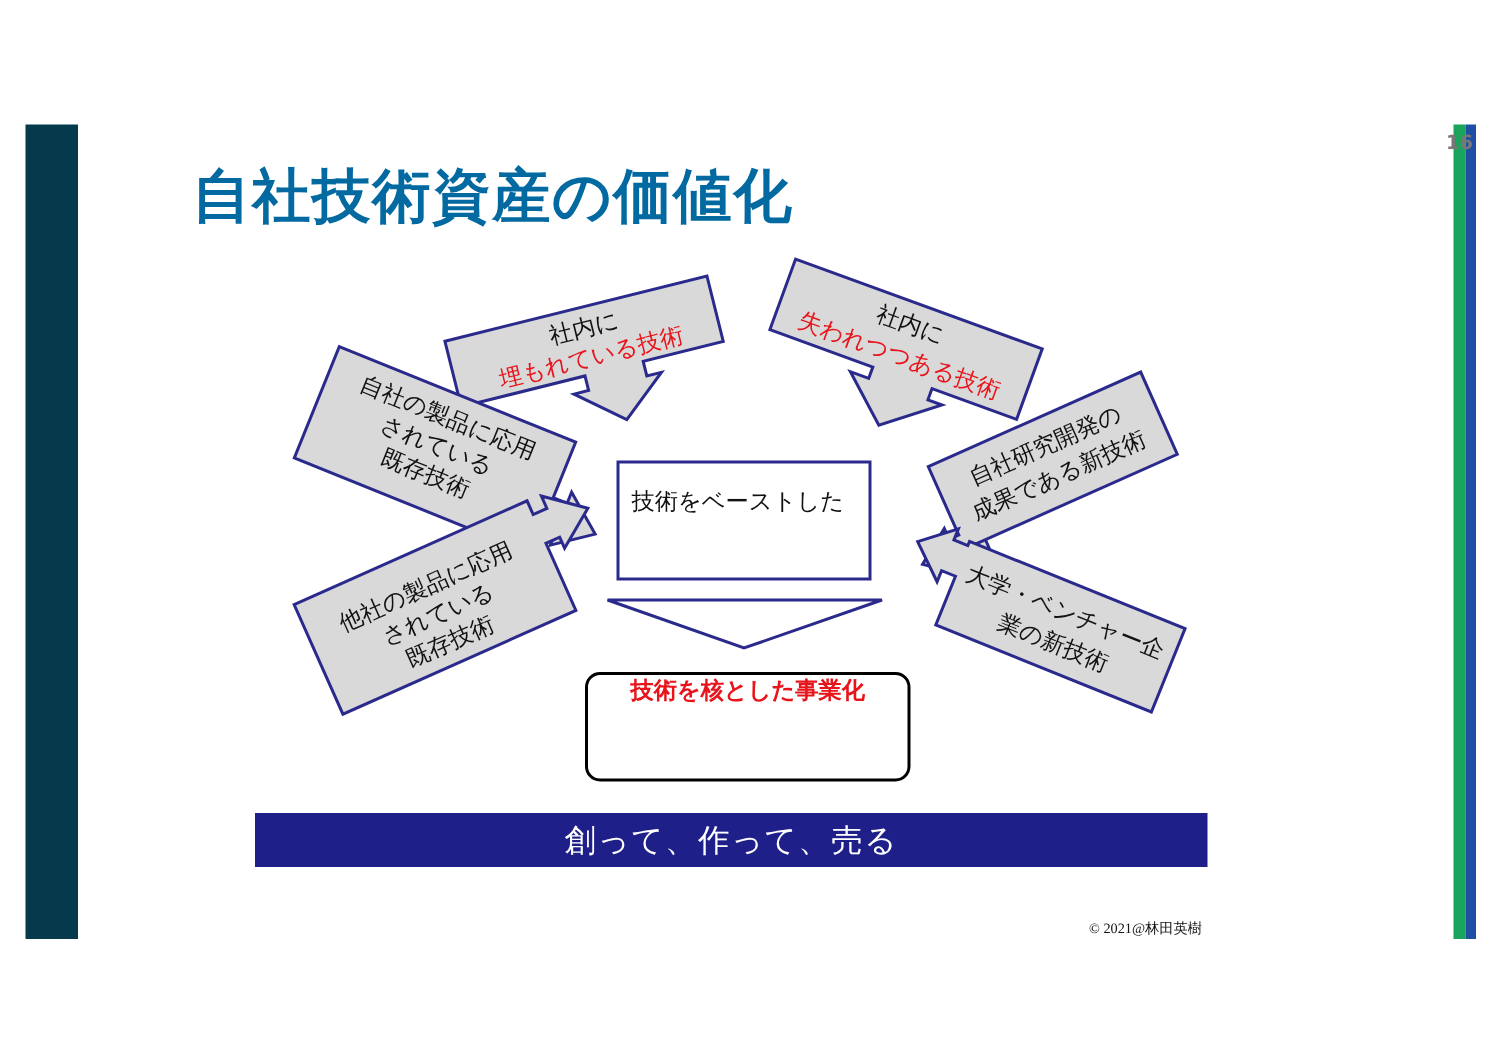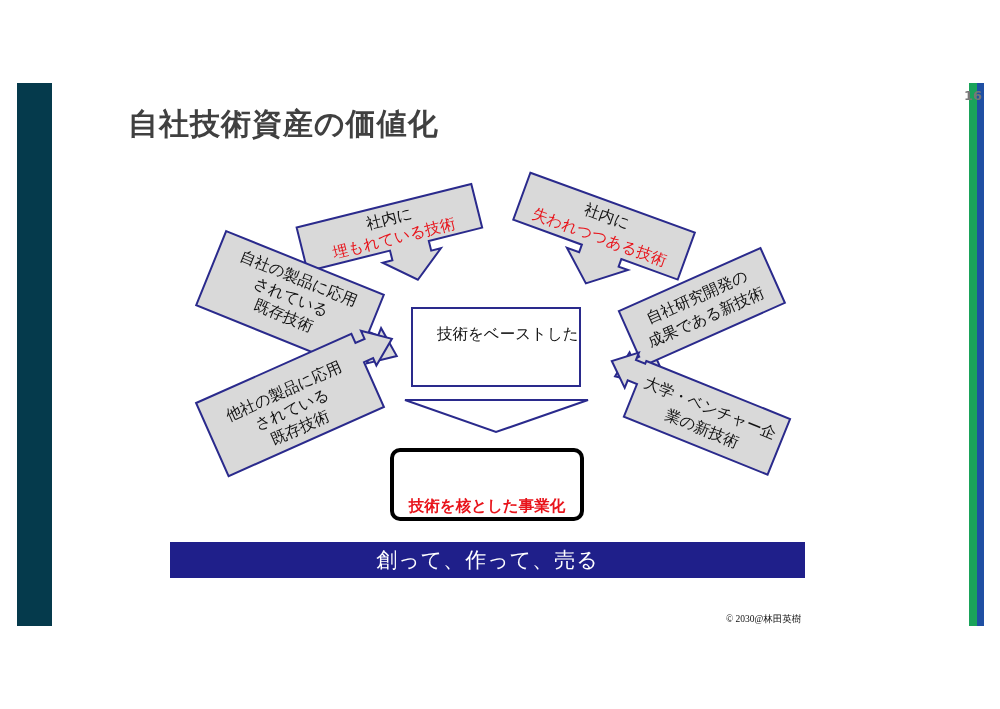--- a/index.html
+++ b/index.html
@@ -3,30 +3,30 @@
 <meta charset="utf-8">
 <style>
   html, body { margin: 0; padding: 0; background: #ffffff; }
   body { width: 1000px; height: 709px; position: relative; overflow: hidden;
          font-family: "DejaVu Sans", "Liberation Sans", sans-serif; }
   .slide { position: absolute; left: 0; top: 0; width: 1000px; height: 709px; }
   .left-bar { position: absolute; left: 17px; top: 83px; width: 35px; height: 543px; background: #053a4c; }
   .right-bar-green { position: absolute; left: 969px; top: 83px; width: 8px; height: 543px; background: #1aa35a; }
   .right-bar-blue { position: absolute; left: 977px; top: 83px; width: 7px; height: 543px; background: #1f4fa3; }
   .page-number { position: absolute; left: 964px; top: 88px; font-size: 13px; color: #777; font-weight: bold; }
-  .title { position: absolute; left: 128px; top: 104px; font-size: 30px; font-weight: bold; color: #404040; letter-spacing: 1px; }
+  .title { position: absolute; left: 128px; top: 104px; font-size: 39px; font-weight: bold; color: #0369a1; letter-spacing: 1px; }
   svg.diagram { position: absolute; left: 0; top: 0; }
   .callout-text { font-size: 15.5px; fill: #111; }
   .red { fill: #e8141b; }
   .center-box { position: absolute; left: 411px; top: 307px; width: 170px; height: 80px;
                 border: 2px solid #2a2a8c; background: #fff; box-sizing: border-box;
-                font-size: 15.5px; color: #111; padding: 14px 0 0 24px; line-height: 23px; }
-  .result-box { position: absolute; left: 390px; top: 448px; width: 194px; height: 73px;
-                border: 4px solid #000000; border-radius: 10px; background: #fff; box-sizing: border-box;
-                display: flex; align-items: flex-end; justify-content: center;
+                font-size: 15.5px; color: #111; padding: 14px 0 0 8px; line-height: 23px; }
+  .result-box { position: absolute; left: 390px; top: 448px; width: 217px; height: 73px;
+                border: 2px solid #000000; border-radius: 10px; background: #fff; box-sizing: border-box;
+                display: flex; align-items: flex-start; justify-content: center;
                 font-size: 15.5px; color: #e8141b; font-weight: bold; }
   .banner { position: absolute; left: 170px; top: 542px; width: 635px; height: 36px; background: #1f1f8a;
             display: flex; align-items: center; justify-content: center;
             color: #fff; font-size: 21px; letter-spacing: 1px; }
   .copyright { position: absolute; left: 726px; top: 613px; font-size: 9.5px; color: #111;
                font-family: "Liberation Serif", serif; }
 </style>
 </head>
 <body>
 
@@ -85,14 +85,14 @@
   </div>
 
   <div class="result-box">
     <span>技術を核とした事業化</span>
   </div>
 
   <div class="banner">
     <span>創って、作って、売る</span>
   </div>
 
-  <div class="copyright">© 2030@林田英樹</div>
+  <div class="copyright">© 2021@林田英樹</div>
 </div>
 
 </body></html>

